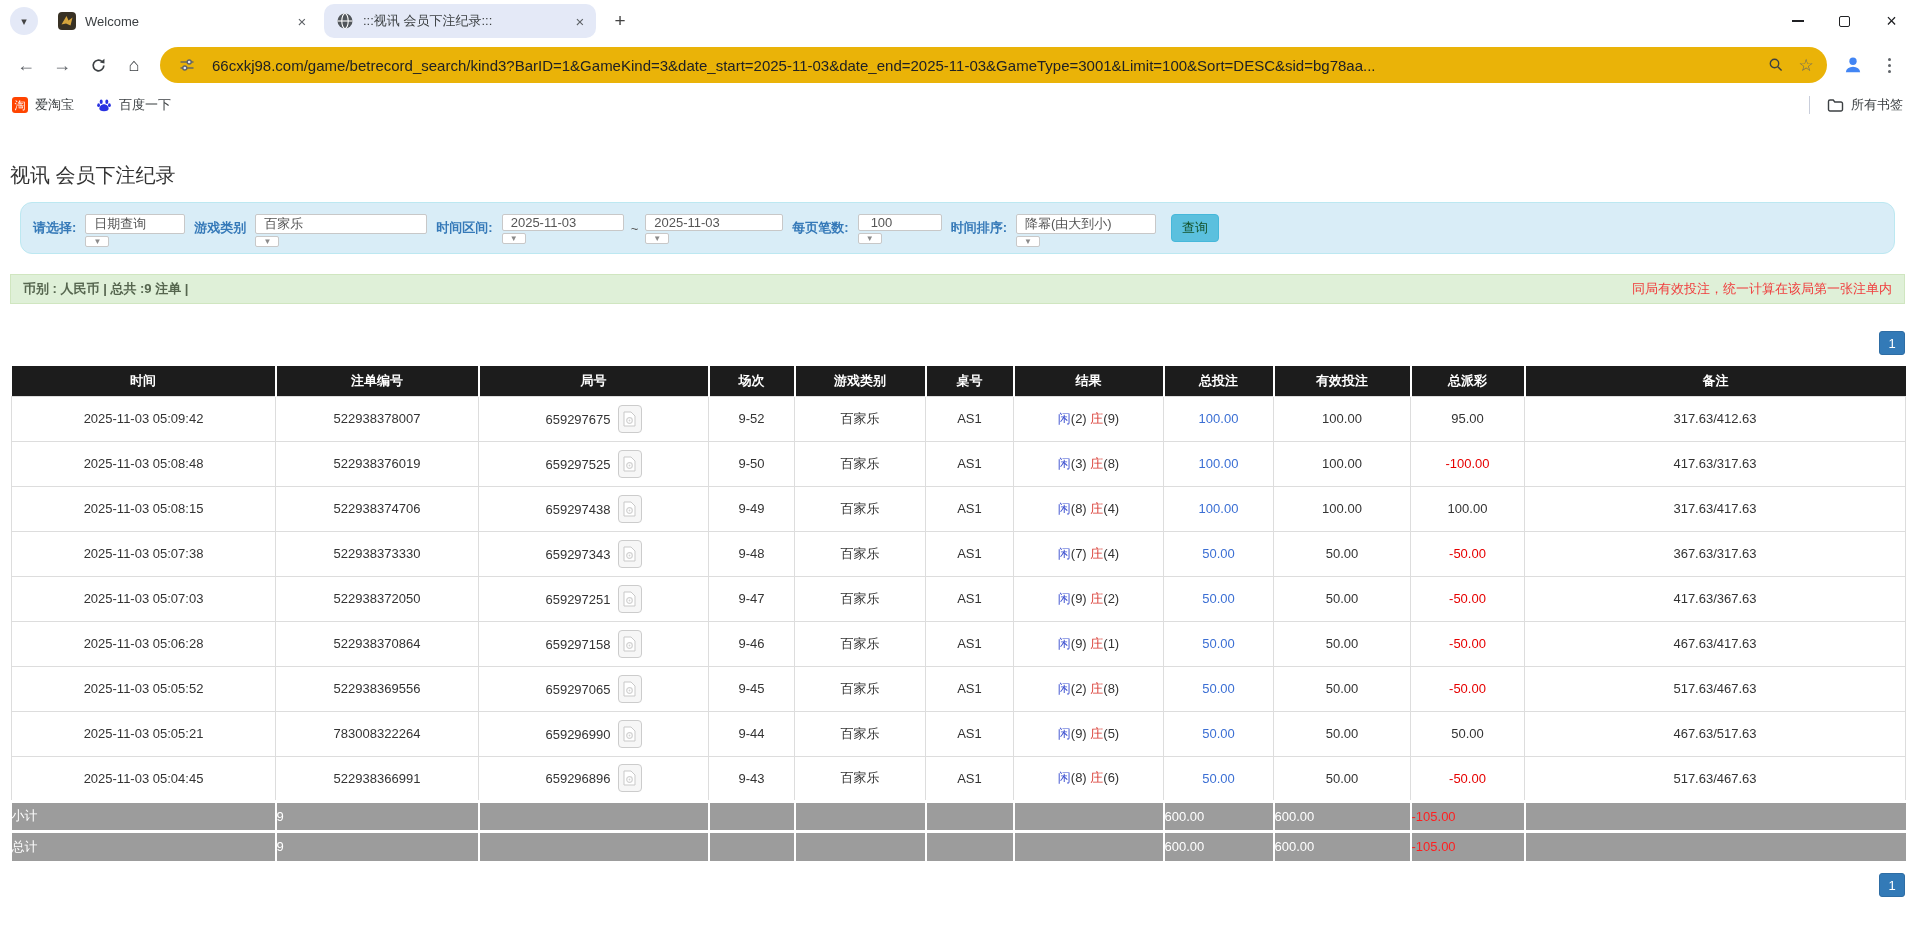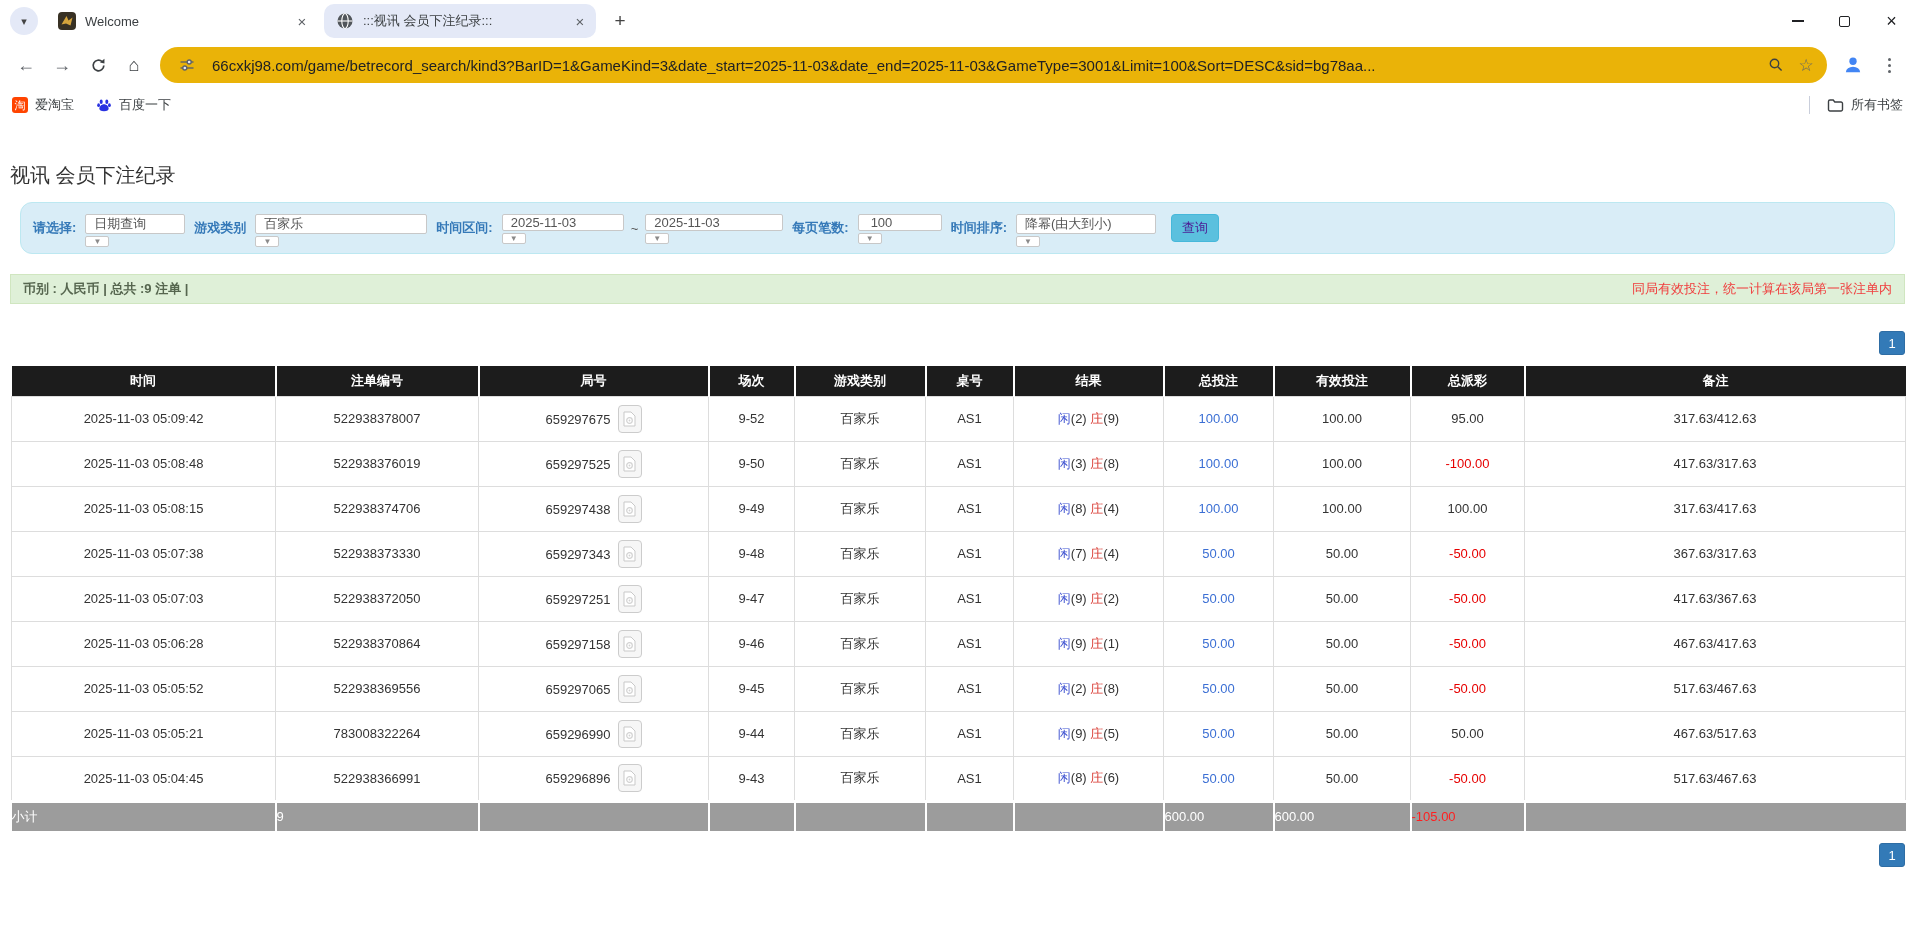--- a/index.html
+++ b/index.html
@@ -54,21 +54,21 @@
   .filter-bar { margin:0 20px; height:52px; background:#d9edf7; border:1px solid #bce8f1;
     border-radius:12px; display:flex; align-items:center; gap:7px; padding:0 10px; }
   .flabel { font-size:13px; font-weight:700; color:#3579b8; margin:0 2px; white-space:nowrap; }
   .combo { display:flex; height:28px; gap:2px;flex-direction:column; }
   .combo-val { background:#fff; border:1px solid #c8c8c8; border-radius:2px; display:flex;
     align-items:center; padding:0 8px; font-size:13px; color:#555; white-space:nowrap; }
   .combo-arrow { width:24px; background:#fff; border:1px solid #c8c8c8; border-radius:2px;
     display:flex; align-items:center; justify-content:center; font-size:8px; color:#8a8a8a; }
   .tilde { font-size:13px; color:#555; }
   .search-btn { height:28px; padding:0 10px; background:#5bc0de; border:1px solid #46b8da;
-    border-radius:4px; color:#4c1d95; font-size:13px; display:flex; align-items:center;
+    border-radius:4px; color:#14532d; font-size:13px; display:flex; align-items:center;
     margin-left:8px; }
 
   .summary-bar { margin:20px 10px 0; height:30px; background:#dff0d8; border:1px solid #d0e6c0;
     display:flex; align-items:center; justify-content:space-between; padding:0 12px;
     font-size:13px; }
   .summary-left { color:#56664f;font-weight:bold; }
   .summary-note { color:#f03c3c; }
 
   .pagination { display:flex; justify-content:flex-end; }
   .pagination.top { margin:27px 10px 11px; }
@@ -489,18 +489,31 @@
         <td></td>
         <td></td>
         <td></td>
         <td></td>
         <td></td>
         <td>600.00</td>
         <td>600.00</td>
         <td class="neg">-105.00</td>
         <td></td>
       </tr>
+      <tr class="foot-row">
+        <td>总计</td>
+        <td>9</td>
+        <td></td>
+        <td></td>
+        <td></td>
+        <td></td>
+        <td></td>
+        <td>600.00</td>
+        <td>600.00</td>
+        <td class="neg">-105.00</td>
+        <td></td>
+      </tr>
     </tfoot>
 </table>
 
 <div class="pagination bottom">
   <div class="page-btn">1</div>
 </div>
 
 </body></html>

